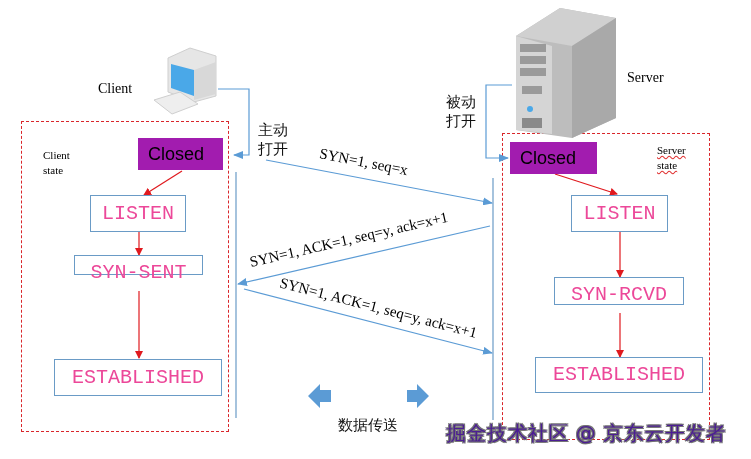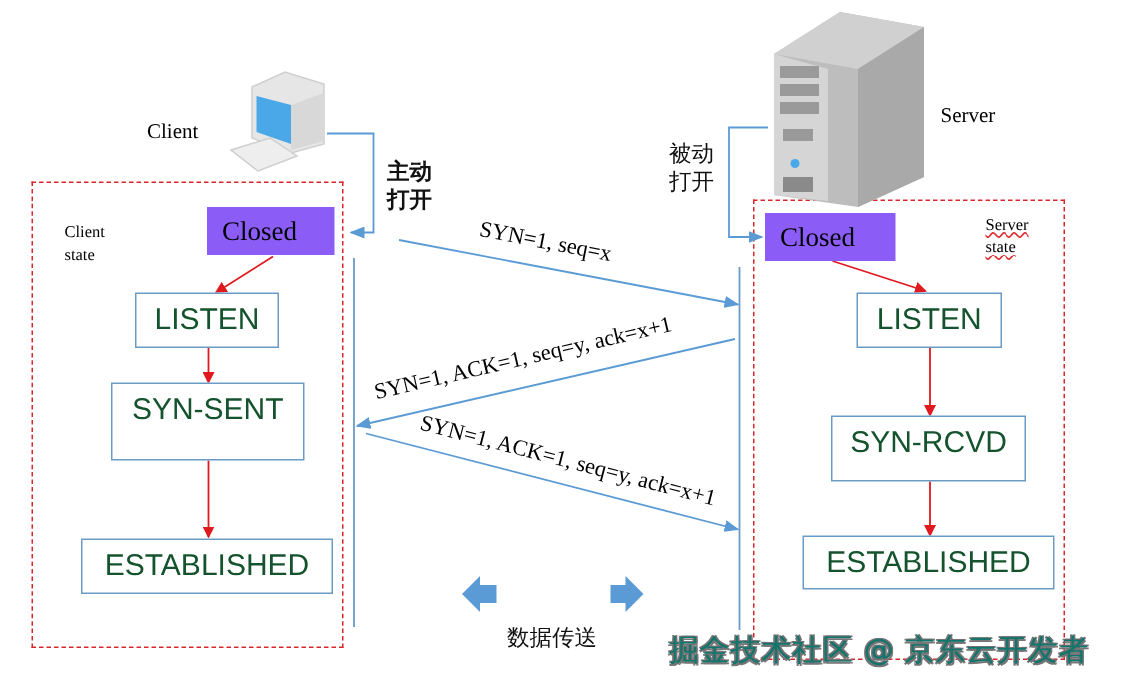--- a/index.html
+++ b/index.html
@@ -1,25 +1,25 @@
 <!DOCTYPE html>
 <html><head>
 <meta charset="utf-8">
 <style>
   html, body { margin:0; padding:0; background:#ffffff; }
   body { width:751px; height:459px; position:relative; overflow:hidden; font-family:"Liberation Serif", serif; }
   .abs { position:absolute; }
   .label { font-family:"Liberation Serif", serif; color:#000; white-space:nowrap; }
   .cn { font-family:"DejaVu Sans", sans-serif; font-size:15px; line-height:19px; color:#111; }
-  .state-box { position:absolute; border:1px solid #6a9bc6; background:#fff; text-align:center; font-family:Liberation Sans, sans-serif; font-size:20px; color:#14532d; box-sizing:border-box; }
-  .closed-box { position:absolute; background:#8b5cf6; font-family:Liberation Serif, serif; font-size:18px; color:#000; box-sizing:border-box; padding-left:10px; }
+  .state-box { position:absolute; border:1px solid #6a9bc6; background:#fff; text-align:center; font-family:Liberation Mono, monospace; font-size:20px; color:#ec4899; box-sizing:border-box; }
+  .closed-box { position:absolute; background:#a21caf; font-family:Liberation Sans, sans-serif; font-size:18px; color:#000; box-sizing:border-box; padding-left:10px; }
   .region { position:absolute; border:1.5px dashed #d9262b; box-sizing:border-box; }
   .small { font-size:11px; line-height:15px; }
   .msg { position:absolute; font-family:"Liberation Serif", serif; font-size:15px; color:#000; white-space:nowrap; transform-origin:left bottom; }
-  .watermark { position:absolute; font-family:"DejaVu Sans", sans-serif; font-size:20px; color:#0f766e; text-shadow: 0 0 1px #666, 1px 1px 0 #777, -1px -1px 0 #777, 1px -1px 0 #777, -1px 1px 0 #777; letter-spacing:0.5px; }
+  .watermark { position:absolute; font-family:"DejaVu Sans", sans-serif; font-size:20px; color:#4c1d95; text-shadow: 0 0 1px #666, 1px 1px 0 #777, -1px -1px 0 #777, 1px -1px 0 #777, -1px 1px 0 #777; letter-spacing:0.5px; }
   svg { position:absolute; left:0; top:0; }
 </style>
 </head>
 <body>
 
 <div class="region" style="left:21px;top:121px;width:208px;height:311px;"></div>
 <div class="region" style="left:502px;top:133px;width:208px;height:307px;"></div>
 
 <svg width="751" height="459">
   <defs>
@@ -73,43 +73,43 @@
   <rect x="522" y="86" width="20" height="8" fill="#9a9a9a"></rect>
   <circle cx="530" cy="109" r="3" fill="#4aa8e8"></circle>
   <rect x="522" y="118" width="20" height="10" fill="#8a8a8a"></rect>
 </svg>
 
 <div class="abs label" style="left:98px;top:81px;font-size:14px;">Client</div>
 <div class="abs label small" style="left:43px;top:148px;">
   <div>Client</div>
   <div>state</div>
 </div>
-<div class="abs cn" style="left:258px;top:105px;font-weight:bold;">
+<div class="abs cn" style="left:258px;top:121px;">
   <div>主动</div>
   <div>打开</div>
 </div>
 
 <div class="abs label" style="left:627px;top:70px;font-size:14px;">Server</div>
 <div class="abs label small" style="left:657px;top:143px;">
   <div style="text-decoration:underline wavy #e03030;">Server</div>
   <div style="text-decoration:underline wavy #e03030;">state</div>
 </div>
 <div class="abs cn" style="left:446px;top:93px;">
   <div>被动</div>
   <div>打开</div>
 </div>
 
 <div class="closed-box" style="left:138px;top:138px;width:85px;height:32px;line-height:32px;">Closed</div>
 <div class="state-box" style="left:90px;top:195px;width:96px;height:37px;line-height:35px;">LISTEN</div>
-<div class="state-box" style="left:74px;top:255px;width:129px;height:52px;line-height:34px;">SYN-SENT</div>
+<div class="state-box" style="left:74px;top:255px;width:129px;height:20px;line-height:34px;">SYN-SENT</div>
 <div class="state-box" style="left:54px;top:359px;width:168px;height:37px;line-height:35px;">ESTABLISHED</div>
 
 <div class="closed-box" style="left:510px;top:142px;width:87px;height:32px;line-height:32px;">Closed</div>
 <div class="state-box" style="left:571px;top:195px;width:97px;height:37px;line-height:35px;">LISTEN</div>
-<div class="state-box" style="left:554px;top:277px;width:130px;height:44px;line-height:34px;">SYN-RCVD</div>
+<div class="state-box" style="left:554px;top:277px;width:130px;height:28px;line-height:34px;">SYN-RCVD</div>
 <div class="state-box" style="left:535px;top:357px;width:168px;height:36px;line-height:34px;">ESTABLISHED</div>
 
 <div class="msg" style="left:318px;top:145px;transform:rotate(11deg);">SYN=1, seq=x</div>
 <div class="msg" style="left:252px;top:254px;transform:rotate(-13deg);">SYN=1, ACK=1, seq=y, ack=x+1</div>
 <div class="msg" style="left:278px;top:274px;transform:rotate(14.5deg);">SYN=1, ACK=1, seq=y, ack=x+1</div>
 
 <div class="abs cn" style="left:338px;top:387px;margin-top:29px;">数据传送</div>
 
 <div class="watermark" style="left:446px;top:420px;">掘金技术社区 @ 京东云开发者</div>
 

